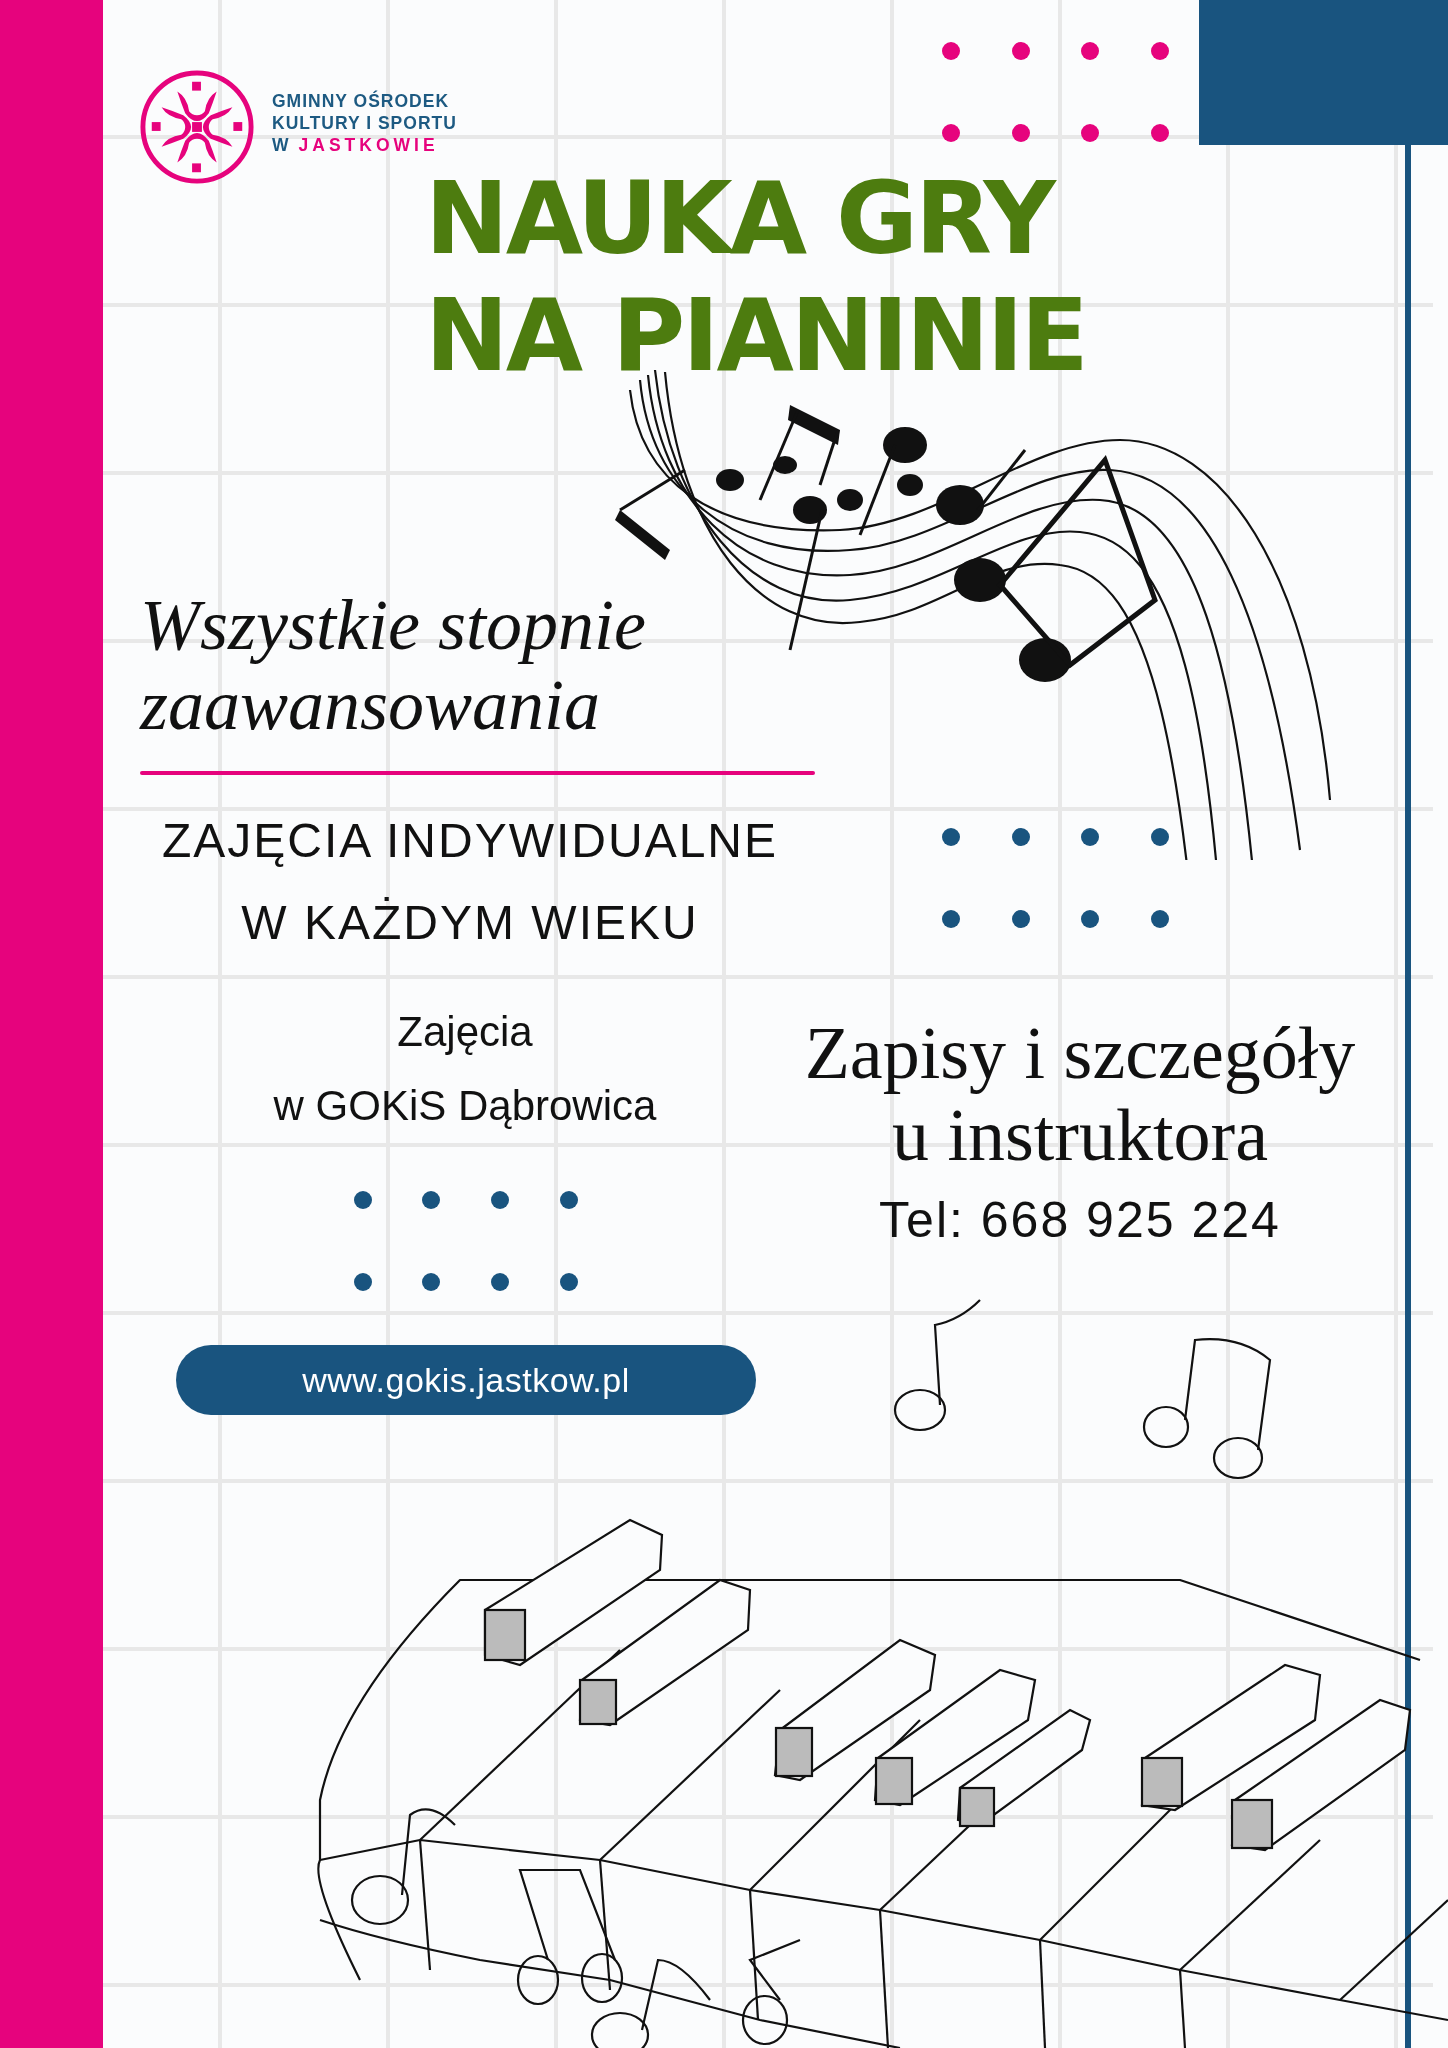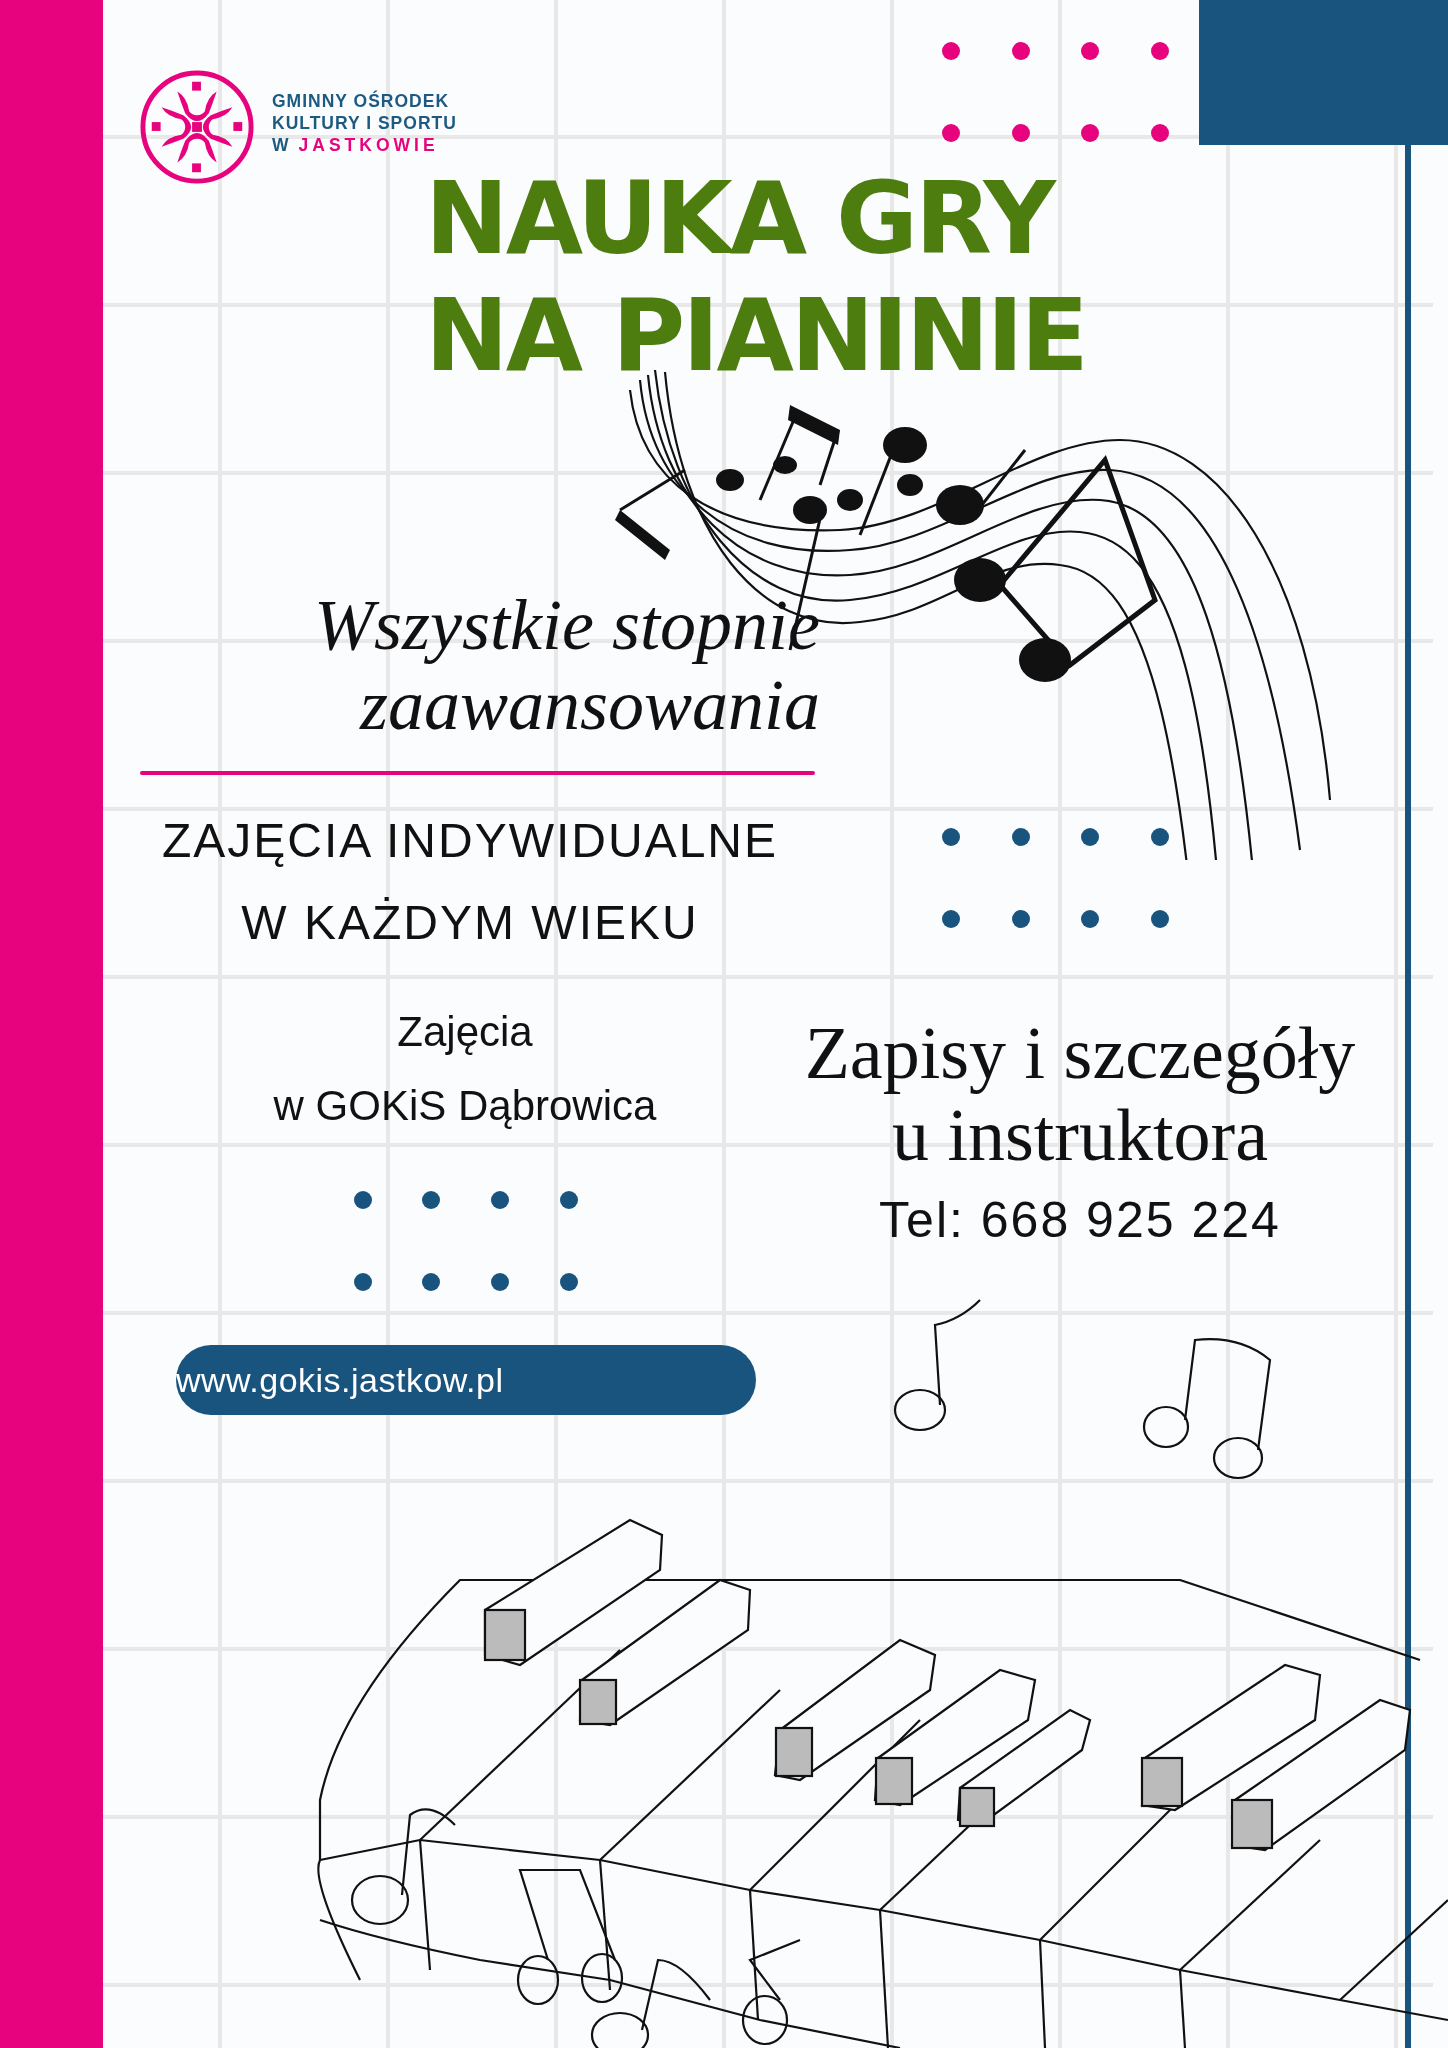--- a/index.html
+++ b/index.html
@@ -22,33 +22,33 @@
 
   .logo { position: absolute; left: 138px; top: 68px; width: 118px; height: 118px; }
   .logo-text { position: absolute; left: 272px; top: 90px; font-weight: bold; font-size: 17.5px; line-height: 22px; letter-spacing: 1px; color: #1d5a82; }
   .logo-text .line3 { color: #e6037d; letter-spacing: 4px; }
   .logo-text .line3 .w { color: #1d5a82; margin-right: 6px; }
 
   .title { position: absolute; left: 425px; top: 160px; font-family: "DejaVu Sans", sans-serif; font-weight: bold; font-size: 100px; line-height: 117px; color: #4d7c0f; letter-spacing: -3px; }
 
   .staff { position: absolute; left: 610px; top: 360px; width: 800px; height: 500px; }
 
-  .subtitle-italic { position: absolute; left: 140px; top: 585px; width: 680px; text-align: right; font-family: "Liberation Serif", serif; font-style: italic; font-size: 72px; line-height: 80px; color: #111; }
+  .subtitle-italic { position: absolute; left: 140px; top: 585px; width: 680px; text-align: left; font-family: "Liberation Serif", serif; font-style: italic; font-size: 72px; line-height: 80px; color: #111; }
   .pink-rule { position: absolute; left: 140px; top: 771px; width: 675px; height: 4px; background: #e6037d; border-radius: 2px; }
 
   .caps { position: absolute; left: 130px; top: 800px; width: 680px; text-align: center; font-size: 48px; line-height: 82px; letter-spacing: 2px; color: #111; }
   .venue { position: absolute; left: 180px; top: 980px; width: 570px; text-align: center; font-size: 42px; line-height: 74px; color: #111; margin-top: 15px; }
 
   .contact-italic { position: absolute; left: 780px; top: 1012px; width: 600px; text-align: center; font-family: "Liberation Serif", serif; font-size: 74px; line-height: 82px; color: #111; }
   .tel { position: absolute; left: 780px; top: 1190px; width: 600px; text-align: center; font-size: 50px; line-height: 60px; letter-spacing: 2px; color: #111; }
 
   .dots { position: absolute; }
   .dot { position: absolute; width: 18px; height: 18px; border-radius: 50%; }
 
-  .web-btn { position: absolute; left: 176px; top: 1345px; width: 580px; height: 70px; border-radius: 35px; background: #19547f; color: #fff; font-size: 34px; line-height: 70px; text-align: left; letter-spacing: 0.5px; cursor: pointer; }
+  .web-btn { position: absolute; left: 176px; top: 1345px; width: 580px; height: 70px; border-radius: 35px; background: #19547f; color: #fff; font-size: 34px; line-height: 70px; text-align: center; letter-spacing: 0.5px; cursor: pointer; }
 
   .piano { position: absolute; left: 280px; top: 1280px; width: 1168px; height: 768px; }
 </style>
 </head>
 <body>
 
 <div class="grid"></div>
 <div class="pink-bar"></div>
 <div class="blue-box"></div>
 <div class="blue-line"></div>

